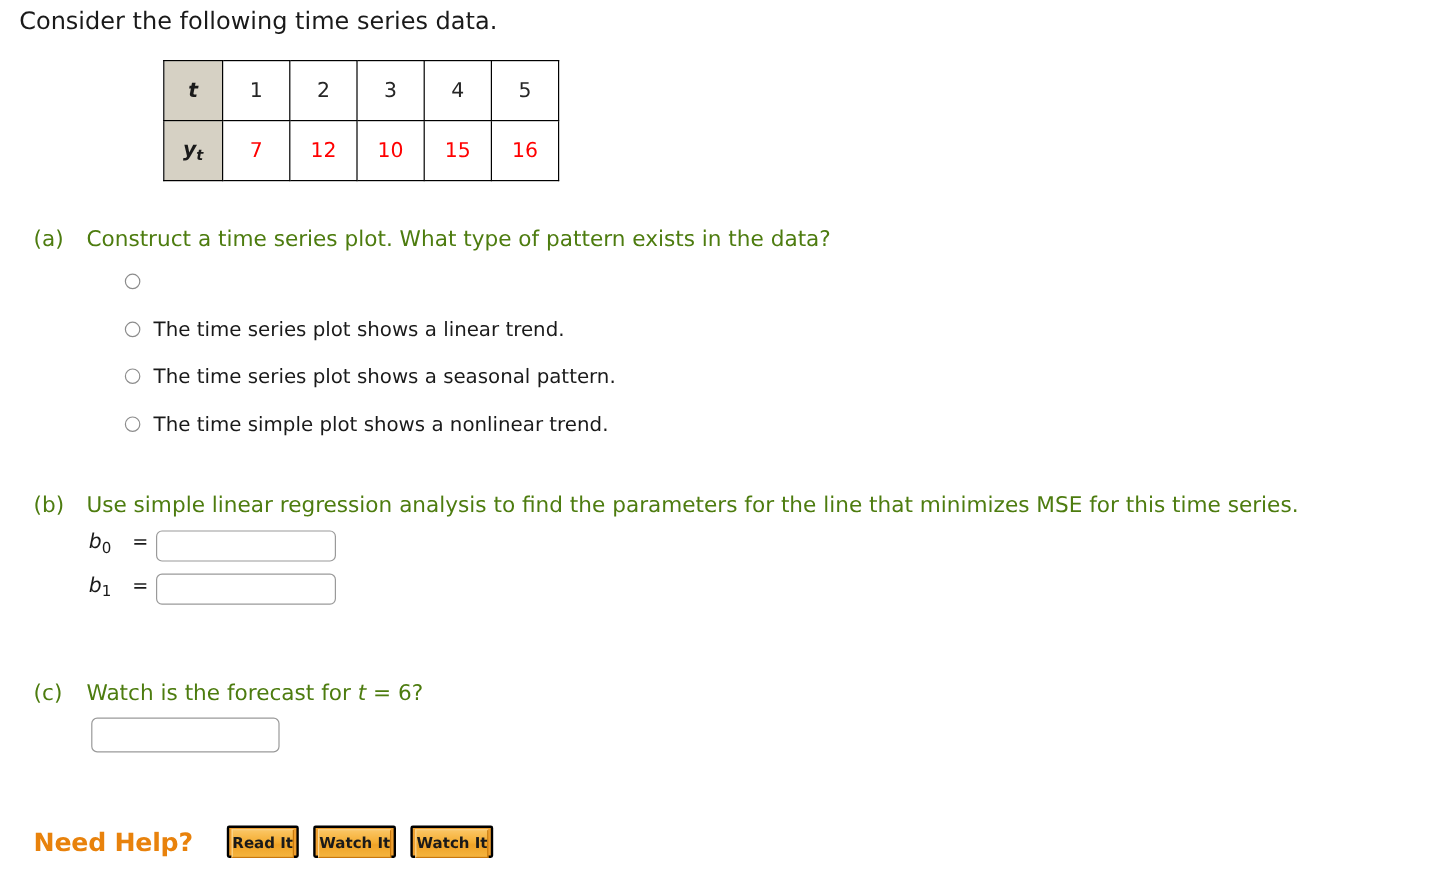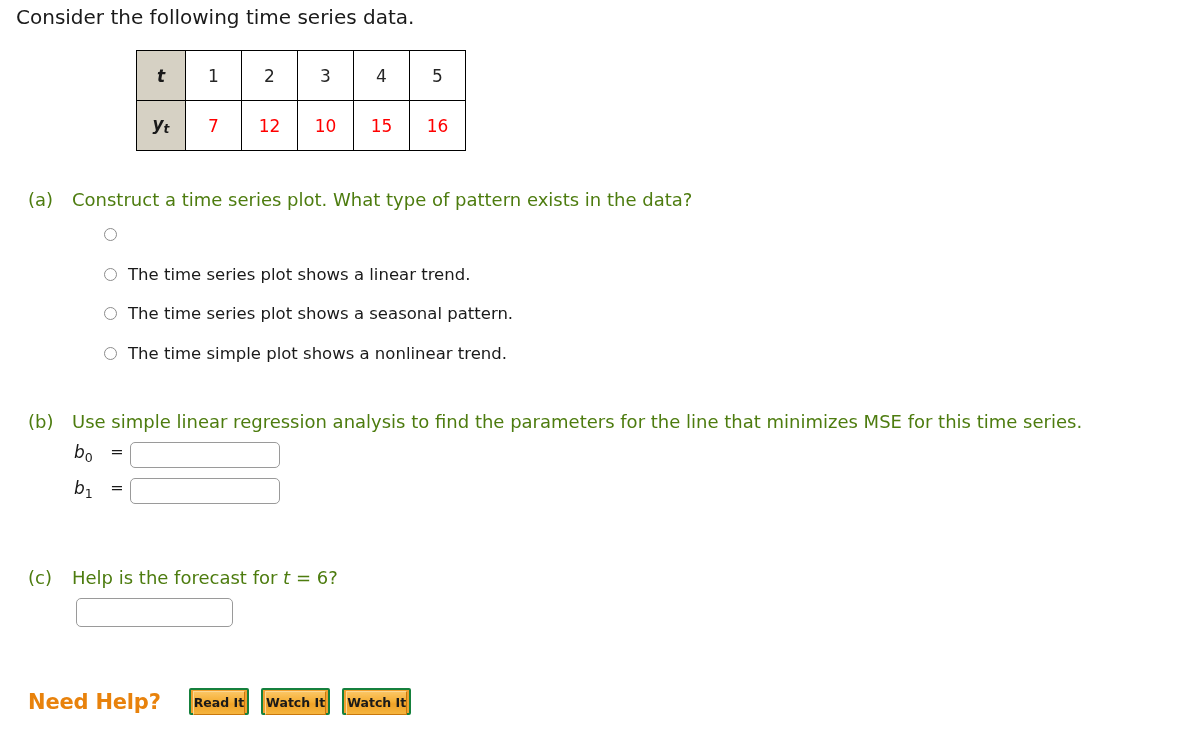--- a/index.html
+++ b/index.html
@@ -182,21 +182,21 @@
   }
   .need-help-label {
     font-size: 21px;
     font-weight: bold;
     color: #e8820c;
     margin-right: 28px;
     letter-spacing: -0.2px;
     white-space: nowrap;
   }
   .help-btn {
-    border: 2px solid #15803d;
+    border: 2px solid #000000;
     border-radius: 2px;
     padding: 2px;
     background: #f0a030;
     margin-right: 12px;
     display: inline-block;
     cursor: pointer;
   }
   .help-btn-inner {
     border-top: 1px solid #fbd894;
     border-left: 1px solid #fbd894;
@@ -277,21 +277,21 @@
     <input class="answer-box" type="text" value="" style="">
   </div>
   <div class="bvar-row">
     <span class="bvar-name"><span>b</span><span class="subn">1</span></span>
     <span class="bvar-eq">=</span>
     <input class="answer-box" type="text" value="" style="">
   </div>
 </div>
 
 <div class="part part-c">
-  <span class="part-label">(c)</span><span>Help is the forecast for </span><span class="italic-t">t</span><span> = 6?</span>
+  <span class="part-label">(c)</span><span>Watch is the forecast for </span><span class="italic-t">t</span><span> = 6?</span>
 </div>
 
 <div class="c-answer">
   <input class="answer-box-c" type="text" value="" style="">
 </div>
 
 <div class="need-help-bar">
   <span class="need-help-label">Need Help?</span>
   <span class="help-btn read">
     <span class="help-btn-inner">Read It</span>

